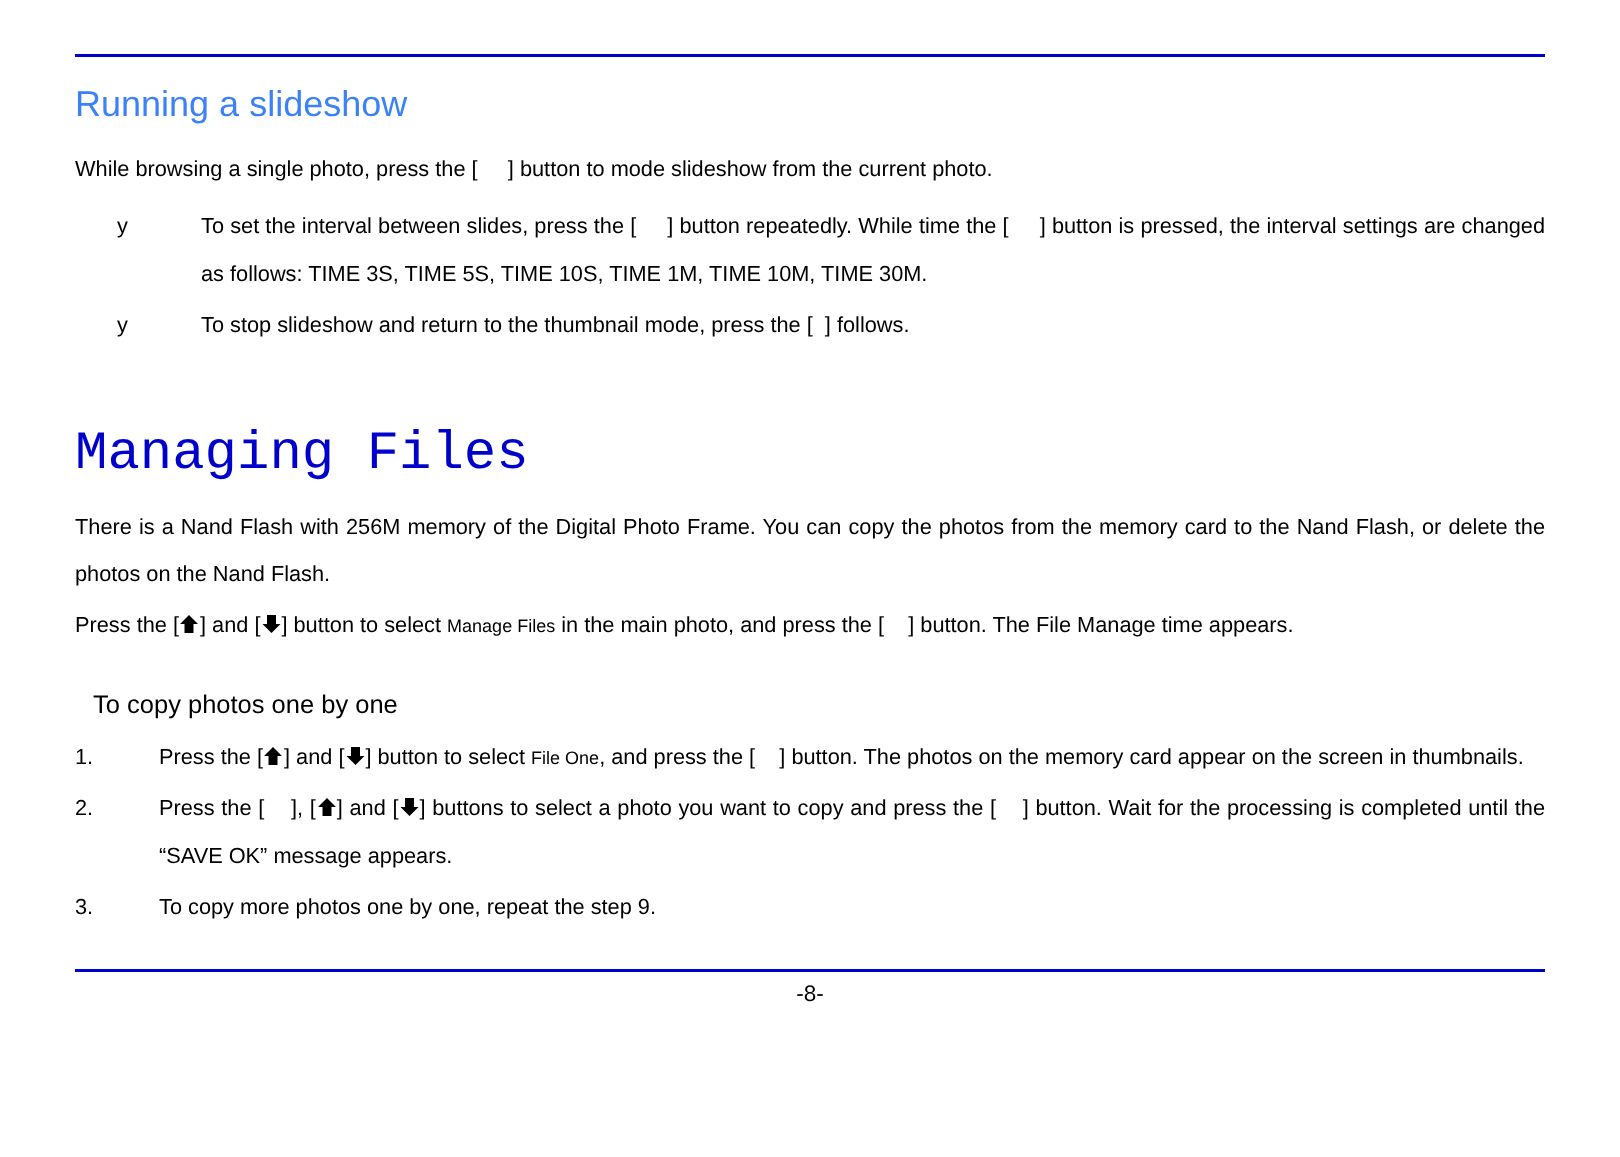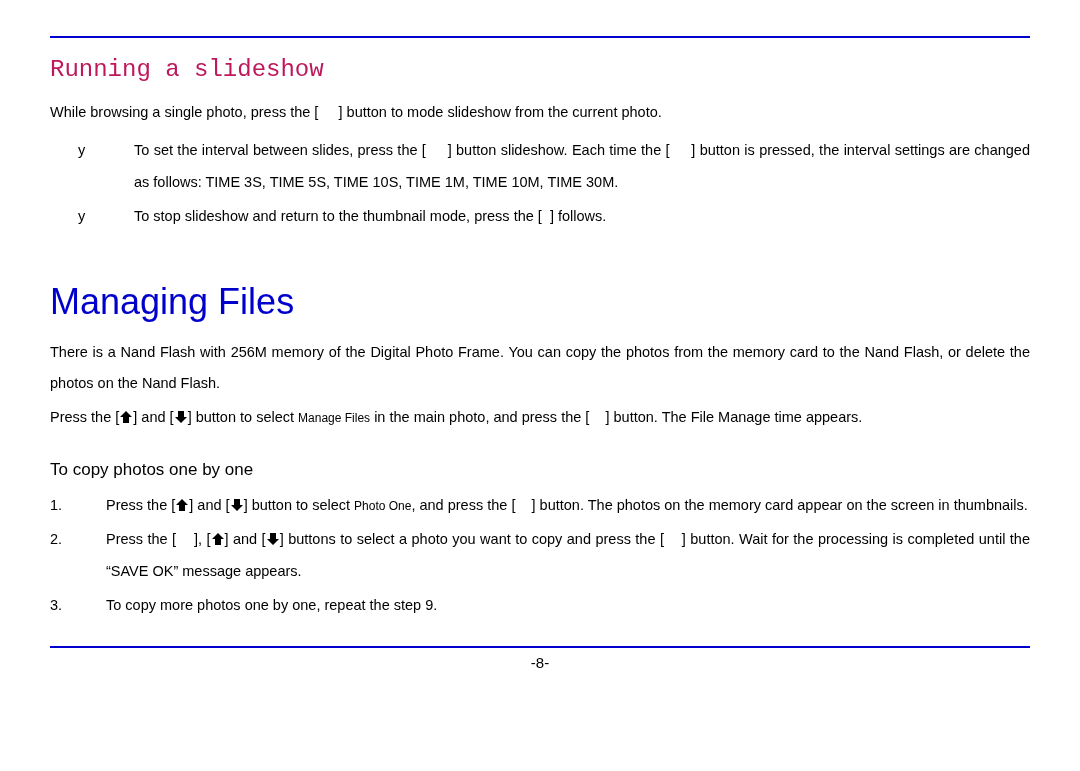--- a/index.html
+++ b/index.html
@@ -11,31 +11,31 @@
       padding: 36px 50px 10px;
       color: #000;
     }
     .hr {
       border: none;
       border-top: 2px solid #0000cc;
       margin: 0 0 18px;
     }
     .hr.bottom { margin: 24px 0 6px; }
     h2.section {
-      color: #be185d;
+      color: #3b82f6;
       font-size: 24px;
       font-weight: normal;
       margin-bottom: 14px;
-      font-family: Liberation Mono, monospace;
     }
     h1.major {
       color: #0000cc;
       font-size: 36px;
       font-weight: normal;
       margin: 48px 0 14px;
+      font-family: Liberation Mono, monospace;
     }
     p.body {
       font-size: 14.5px;
       line-height: 2.2;
       margin-bottom: 2px;
       text-align: justify;
     }
     .icon { display: inline-block; vertical-align: -2px; }
     .bullets {
       margin-left: 28px;
@@ -53,21 +53,21 @@
       flex: 0 0 56px;
       font-size: 14.5px;
     }
     .bullet-text {
       flex: 1;
       text-align: justify;
     }
     h3.sub {
       font-size: 17px;
       font-weight: normal;
-      margin: 26px 0 10px;
+      margin: 26px 12px 10px;
     }
     .numlist { margin-left: 0; }
     .numrow {
       display: flex;
       font-size: 14.5px;
       line-height: 2.2;
       margin-bottom: 2px;
     }
     .numrow .n { width: 56px; flex: 0 0 56px; }
     .numrow .t { flex: 1; text-align: justify; }
@@ -85,21 +85,21 @@
 <h2 class="section">Running a slideshow</h2>
 
 <p class="body">
   <span>While browsing a single photo, press the [</span>&nbsp;&nbsp;&nbsp;&nbsp;&nbsp;<span>] button to mode slideshow from the current photo.</span>
 </p>
 
 <div class="bullets">
   <div class="bullet-row">
     <div class="bullet-mark">y</div>
     <div class="bullet-text">
-      <span>To set the interval between slides, press the [</span>&nbsp;&nbsp;&nbsp;&nbsp;&nbsp;<span>] button slideshow. Each time the [</span>&nbsp;&nbsp;&nbsp;&nbsp;&nbsp;<span>] button is pressed, the interval settings are changed as follows: TIME 3S, TIME 5S, TIME 10S, TIME 1M, TIME 10M, TIME 30M.</span>
+      <span>To set the interval between slides, press the [</span>&nbsp;&nbsp;&nbsp;&nbsp;&nbsp;<span>] button repeatedly. While time the [</span>&nbsp;&nbsp;&nbsp;&nbsp;&nbsp;<span>] button is pressed, the interval settings are changed as follows: TIME 3S, TIME 5S, TIME 10S, TIME 1M, TIME 10M, TIME 30M.</span>
     </div>
   </div>
   <div class="bullet-row">
     <div class="bullet-mark">y</div>
     <div class="bullet-text">
       <span>To stop slideshow and return to the thumbnail mode, press the [</span>&nbsp;&nbsp;<span>] follows.</span>
     </div>
   </div>
 </div>
 
@@ -118,21 +118,21 @@
 <h3 class="sub">To copy photos one by one</h3>
 
 <div class="numlist">
   <div class="numrow">
     <div class="n">1.</div>
     <div class="t">
       <span>Press the [</span><svg class="icon" width="14" height="14" viewBox="0 0 14 14">
           <path d="M7 1 L13 7 L10 7 L10 13 L4 13 L4 7 L1 7 Z" fill="#000"></path>
         </svg><span>] and [</span><svg class="icon" width="14" height="14" viewBox="0 0 14 14">
           <path d="M7 13 L1 7 L4 7 L4 1 L10 1 L10 7 L13 7 Z" fill="#000"></path>
-        </svg><span>] button to select </span><span class="inline-md">Photo One</span><span>, and press the [</span>&nbsp;&nbsp;&nbsp;&nbsp;<span>] button. The photos on the memory card appear on the screen in thumbnails.</span>
+        </svg><span>] button to select </span><span class="inline-md">File One</span><span>, and press the [</span>&nbsp;&nbsp;&nbsp;&nbsp;<span>] button. The photos on the memory card appear on the screen in thumbnails.</span>
     </div>
   </div>
 
   <div class="numrow">
     <div class="n">2.</div>
     <div class="t">
       <span>Press the [</span>&nbsp;&nbsp;&nbsp;&nbsp;<span>], [</span><svg class="icon" width="14" height="14" viewBox="0 0 14 14">
           <path d="M7 1 L13 7 L10 7 L10 13 L4 13 L4 7 L1 7 Z" fill="#000"></path>
         </svg><span>] and [</span><svg class="icon" width="14" height="14" viewBox="0 0 14 14">
           <path d="M7 13 L1 7 L4 7 L4 1 L10 1 L10 7 L13 7 Z" fill="#000"></path>

